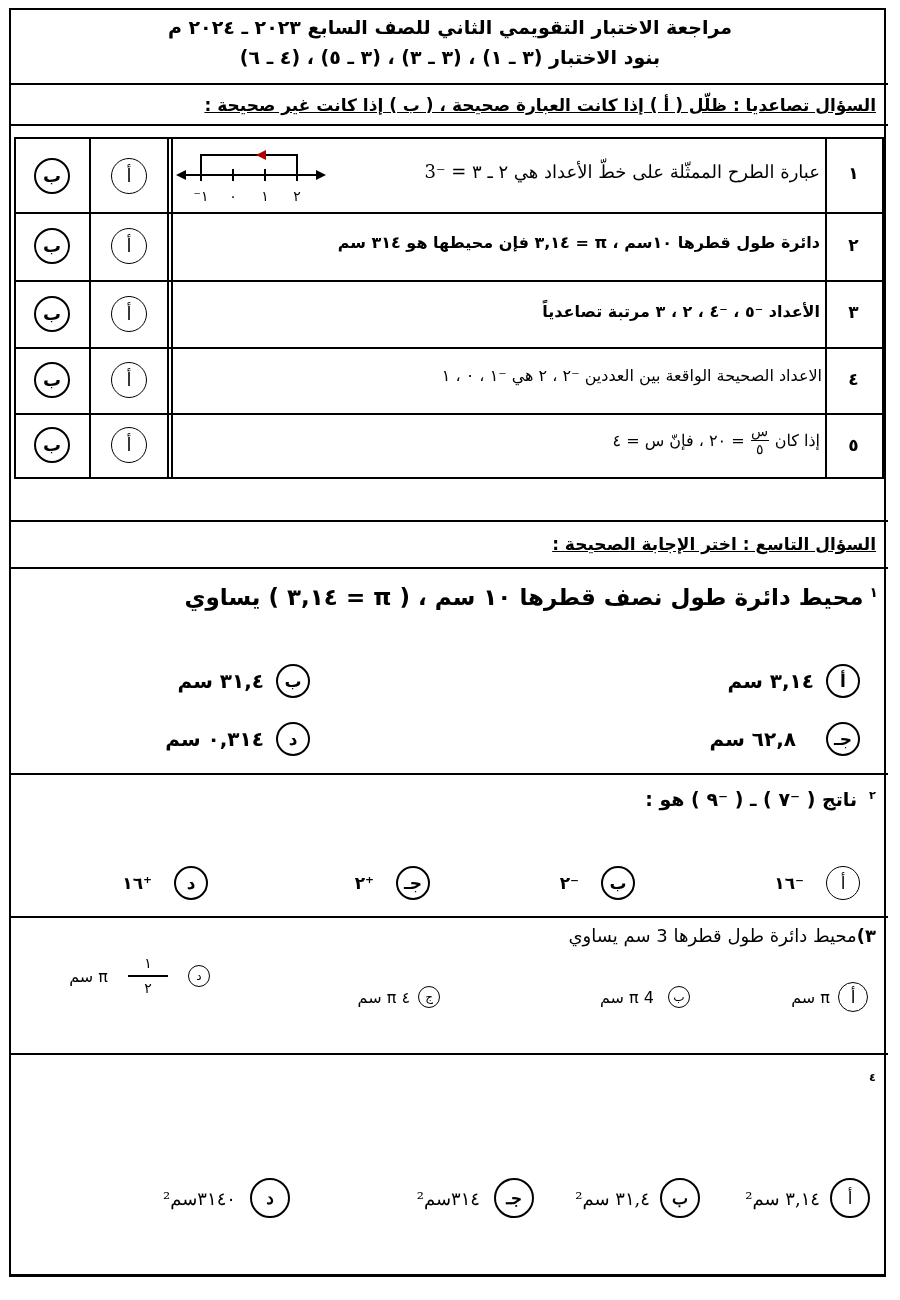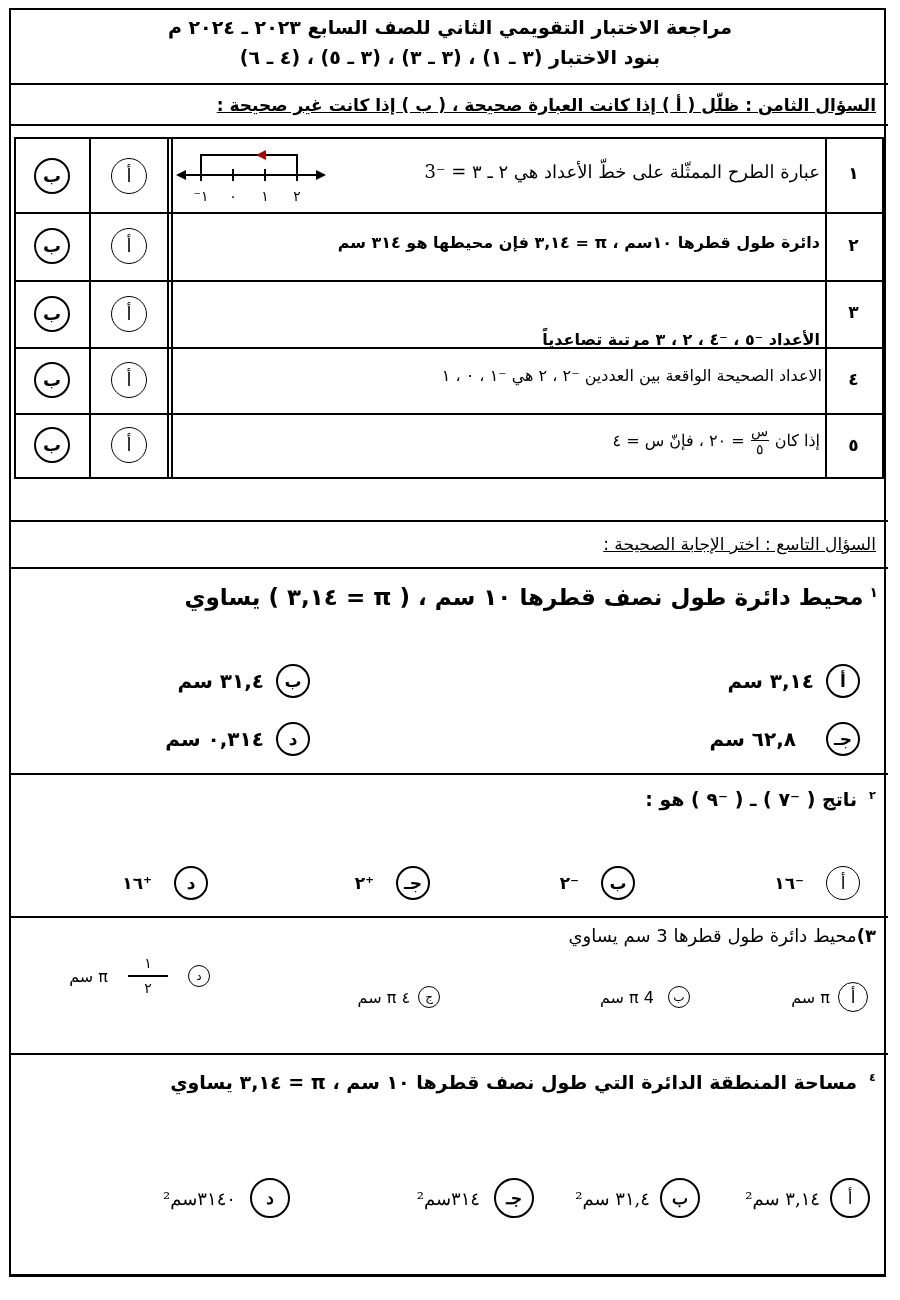--- a/index.html
+++ b/index.html
@@ -21,40 +21,40 @@
          border:2px solid #000; box-sizing:border-box; }
   .vcol { position:absolute; top:0; bottom:0; width:2px; background:#000; }
   .trow { position:absolute; left:0; right:0; height:2px; background:#000; }
   .cellnum { position:absolute; width:57px; text-align:center; font-size:17px; font-weight:bold; direction:rtl; }
   .cellstmt { position:absolute; right:62px; direction:rtl; white-space:nowrap; }
   .circ { position:absolute; width:36px; height:36px; border:2px solid #000; border-radius:50%;
           box-sizing:border-box; display:flex; align-items:center; justify-content:center;
           font-size:18px; font-weight:bold; line-height:1; }
   .circ.thin { font-weight:normal; border-width:1.6px; }
 
-  .q9head { top:534px; right:24px; font-size:17px; font-weight:normal; text-decoration:underline; }
+  .q9head { top:534px; right:24px; font-size:17px; font-weight:bold; text-decoration:underline; }
   .mcq-q { font-weight:bold; }
   .opt { position:absolute; direction:rtl; white-space:nowrap; display:flex; align-items:center; gap:12px; }
   .ocirc { width:34px; height:34px; border:2px solid #000; border-radius:50%; box-sizing:border-box;
            display:flex; align-items:center; justify-content:center; font-weight:bold; font-size:17px; flex:none; }
   .ocirc.small { width:22px; height:22px; font-size:12px; border-width:1.5px; font-weight:normal; }
   .frac { display:inline-flex; flex-direction:column; align-items:center; font-size:14px; line-height:1.1; }
   .frac .bar { width:40px; height:2px; background:#000; margin:4px 0; }
   sup { font-size:60%; }
 </style>
 </head>
 <body>
 
 <div class="frame"></div>
 
 <div class="abs title1">مراجعة الاختبار التقويمي الثاني للصف السابع ٢٠٢٣ ـ ٢٠٢٤ م</div>
 <div class="abs title2">بنود الاختبار (٣ ـ ١) ، (٣ ـ ٣) ، (٣ ـ ٥) ، (٤ ـ ٦)</div>
 <div class="hline" style="top:83px;"></div>
 
-<div class="abs q8head">السؤال الثامن : ظلّل ( أ ) إذا كانت العبارة صحيحة ، ( ب ) إذا كانت غير صحيحة :</div>
+<div class="abs q8head">السؤال تصاعديا : ظلّل ( أ ) إذا كانت العبارة صحيحة ، ( ب ) إذا كانت غير صحيحة :</div>
 <div class="hline" style="top:124px;"></div>
 
 <div class="tbl">
   <div class="vcol" style="left:73px;"></div>
   <div class="vcol" style="left:151px;"></div>
   <div class="vcol" style="left:155px;"></div>
   <div class="vcol" style="left:809px;"></div>
   <div class="trow" style="top:73px;"></div>
   <div class="trow" style="top:141px;"></div>
   <div class="trow" style="top:208px;"></div>
@@ -84,21 +84,21 @@
 
   <div>
     <div class="cellnum" style="right:0; top:96px;">٢</div>
     <div class="cellstmt bold" style="top:94px; font-size:16px;">دائرة طول قطرها ١٠سم ، π = ٣,١٤ فإن محيطها هو ٣١٤ سم</div>
     <div class="circ thin" style="left:95px; top:89px;">أ</div>
     <div class="circ" style="left:18px; top:89px;">ب</div>
   </div>
 
   <div>
     <div class="cellnum" style="right:0; top:163px;">٣</div>
-    <div class="cellstmt bold" style="top:163px; font-size:16px;margin-top:28px;">الأعداد ⁻٥ ، ⁻٤ ، ٢ ، ٣ مرتبة تصاعدياً</div>
+    <div class="cellstmt bold" style="top:163px; font-size:16px;">الأعداد ⁻٥ ، ⁻٤ ، ٢ ، ٣ مرتبة تصاعدياً</div>
     <div class="circ thin" style="left:95px; top:157px;">أ</div>
     <div class="circ" style="left:18px; top:157px;">ب</div>
   </div>
 
   <div>
     <div class="cellnum" style="right:0; top:230px;">٤</div>
     <div class="cellstmt" style="top:227px; font-size:16px; right:60px;">الاعداد الصحيحة الواقعة بين العددين ⁻٢ ، ٢ هي ⁻١ ، ٠ ، ١</div>
     <div class="circ thin" style="left:95px; top:223px;">أ</div>
     <div class="circ" style="left:18px; top:223px;">ب</div>
   </div>
@@ -191,21 +191,20 @@
     <span>١</span>
     <span class="bar"></span>
     <span>٢</span>
   </span>
   <span>π سم</span>
 </div>
 <div class="hline" style="top:1053px;"></div>
 
 <div class="abs mcq-q" style="top:1070px; right:24px; font-size:19px; display:flex; gap:12px; white-space:normal; width:800px; line-height:1.35;">
   <sup>٤</sup>
-  <span>مساحة المنطقة الدائرة التي طول نصف قطرها ١٠ سم ، π = ٣,١٤ يساوي</span>
 </div>
 <div class="opt serifish" style="top:1178px; right:30px; font-size:18px; gap:10px;">
   <span class="ocirc" style="width:40px; height:40px; font-weight:normal;">أ</span>
   <span>٣,١٤ سم²</span>
 </div>
 <div class="opt serifish" style="top:1178px; right:200px; font-size:18px; gap:10px;">
   <span class="ocirc" style="width:40px; height:40px;">ب</span>
   <span>٣١,٤ سم²</span>
 </div>
 <div class="opt serifish" style="top:1178px; right:366px; font-size:18px; gap:14px;">

